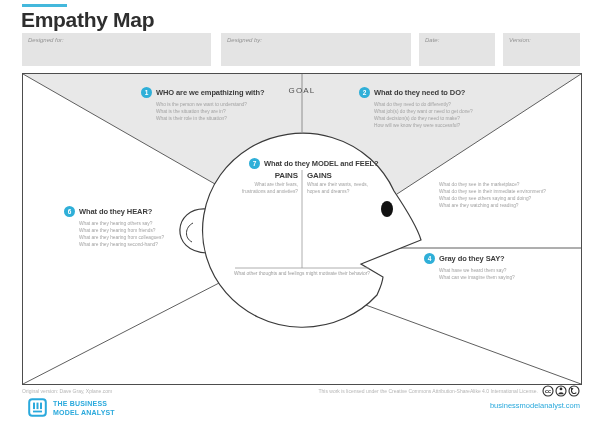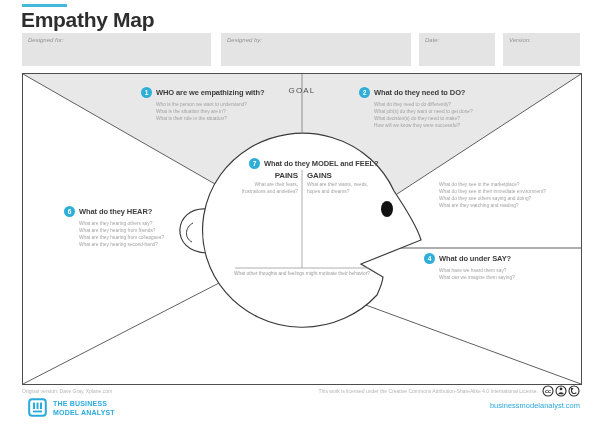--- a/index.html
+++ b/index.html
@@ -139,21 +139,21 @@
       <div class="q">What do they see in the marketplace?</div>
       <div class="q">What do they see in their immediate environment?</div>
       <div class="q">What do they see others saying and doing?</div>
       <div class="q">What are they watching and reading?</div>
     </div>
   </div>
 
   <div class="sec" style="left:401px;top:179px">
     <div class="sec-head">
       <span class="badge">4</span>
-      <span class="sec-title">What do under SAY?</span>
+      <span class="sec-title">Gray do they SAY?</span>
     </div>
     <div class="qs">
       <div class="q">What have we heard them say?</div>
       <div class="q">What can we imagine them saying?</div>
     </div>
   </div>
 
   <div class="sec" style="left:41px;top:132px">
     <div class="sec-head">
       <span class="badge">6</span>

